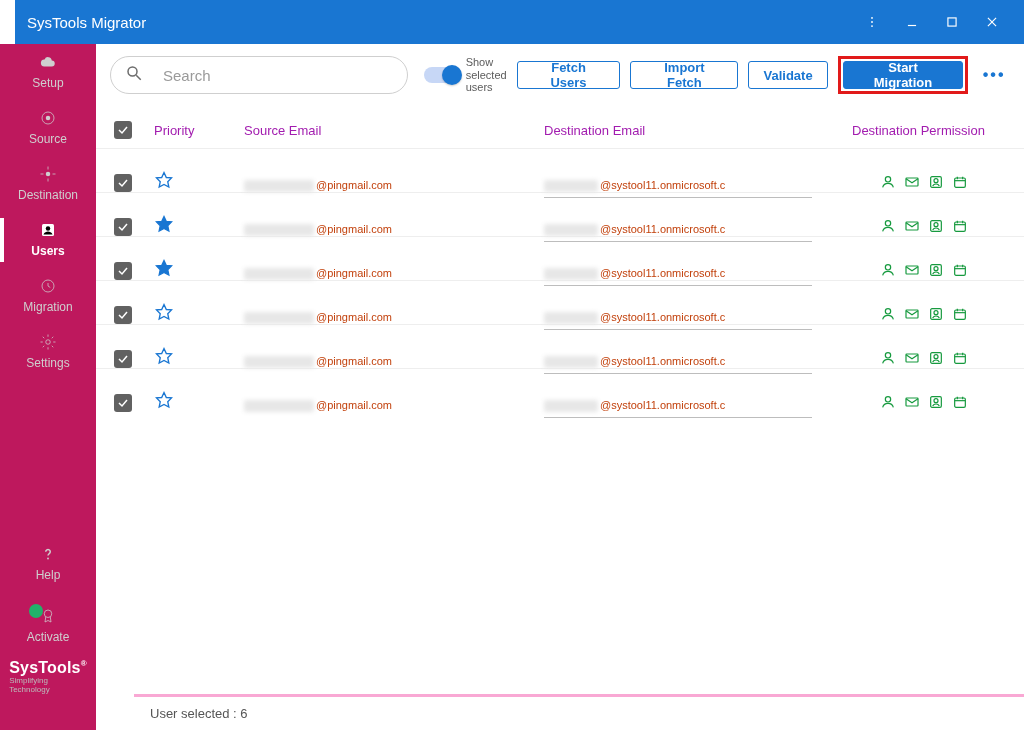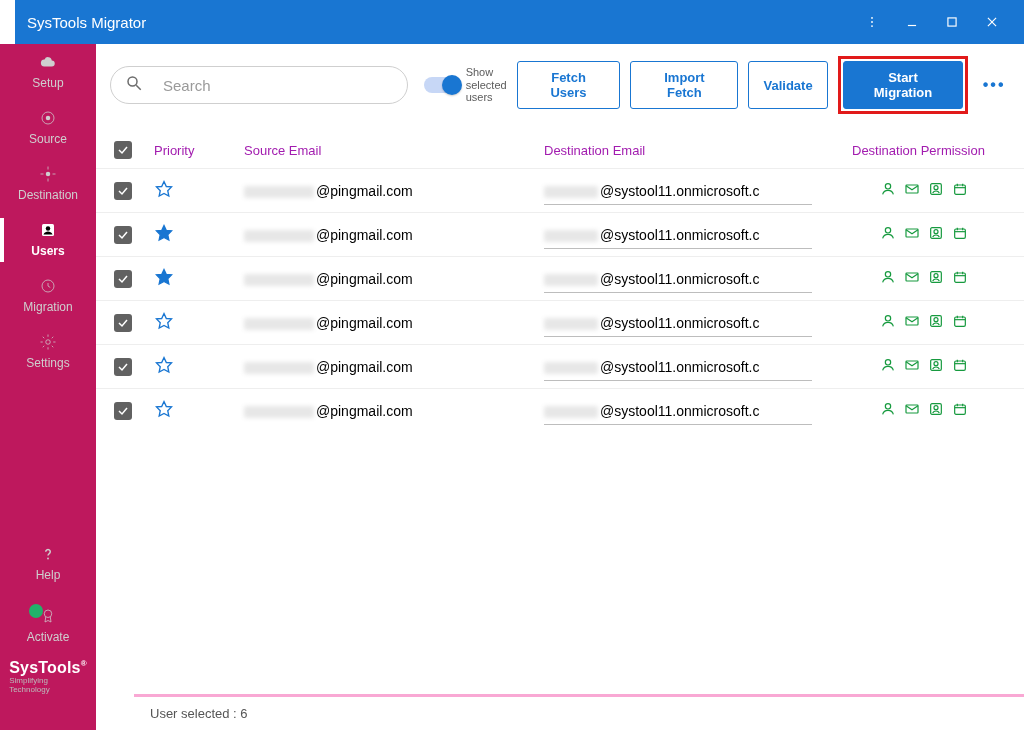--- a/index.html
+++ b/index.html
@@ -83,21 +83,21 @@
     background: transparent;
   }
   .search input::placeholder { color:#9a9a9a; }
 
   .switch-wrap { display:flex; align-items:center; gap:6px; margin-left:6px;}
   .switch { width: 36px; height: 16px; border-radius: 8px; background: #c7d7f6; position: relative; }
   .switch .knob { width: 20px; height: 20px; border-radius: 50%; background: #1976d2; position: absolute; top: -2px; right: -2px; box-shadow: 0 1px 2px rgba(0,0,0,.2);}
   .switch-text { font-size: 11px; color:#5b5b5b; line-height: 1.15; }
 
   .btn {
-    height: 48px; padding: 0 14px; border-radius: 3px; border: 1px solid #1976d2;
+    height: 28px; padding: 0 14px; border-radius: 3px; border: 1px solid #1976d2;
     background: #fff; color: #1976d2; font-size: 13px; font-weight: 600; cursor: pointer;
     display:flex; align-items:center; justify-content:center;
   }
   .btn.primary { background: #1976d2; color: #fff; }
   .highlight-box { border: 3px solid #e11a1a; padding: 2px; display:inline-flex; }
 
   .more {
     width: 32px; height: 32px; display:flex; align-items:center; justify-content:center;
     color:#1976d2; font-weight:700; cursor:pointer; letter-spacing:2px;
   }
@@ -111,21 +111,21 @@
   .col-dst { width: 308px; }
   .col-perm { flex:1; }
   .thead .col-perm { text-align: left; }
 
   .checkbox {
     width: 18px; height: 18px; border-radius: 3px; background:#616161;
     display:flex; align-items:center; justify-content:center;
   }
   .checkbox svg { width:12px; height:12px; stroke:#fff; fill:none; stroke-width:3; }
 
-  .row { display:flex; align-items:center; height:44px; padding:0 10px 0 18px; border-top:1px solid #eee; font-size:14px; color:#000000; }
+  .row { display:flex; align-items:flex-end; height:44px; padding:0 10px 0 18px; border-top:1px solid #eee; font-size:11px; color:#c2410c; }
   .row:first-child { border-top:1px solid #eee;}
   .star { width:20px; height:20px; }
   .star svg { width:20px; height:20px; fill:none; stroke:#1976d2; stroke-width:1.6;}
   .star.filled svg { fill:#1976d2; }
 
   .blurbox {
     display:inline-block; width:70px; height:12px; background:#e7e7e7; filter: blur(2px);
     border-radius:2px; margin-right:2px; vertical-align:middle;
   }
   .dstcell { position: relative; }

